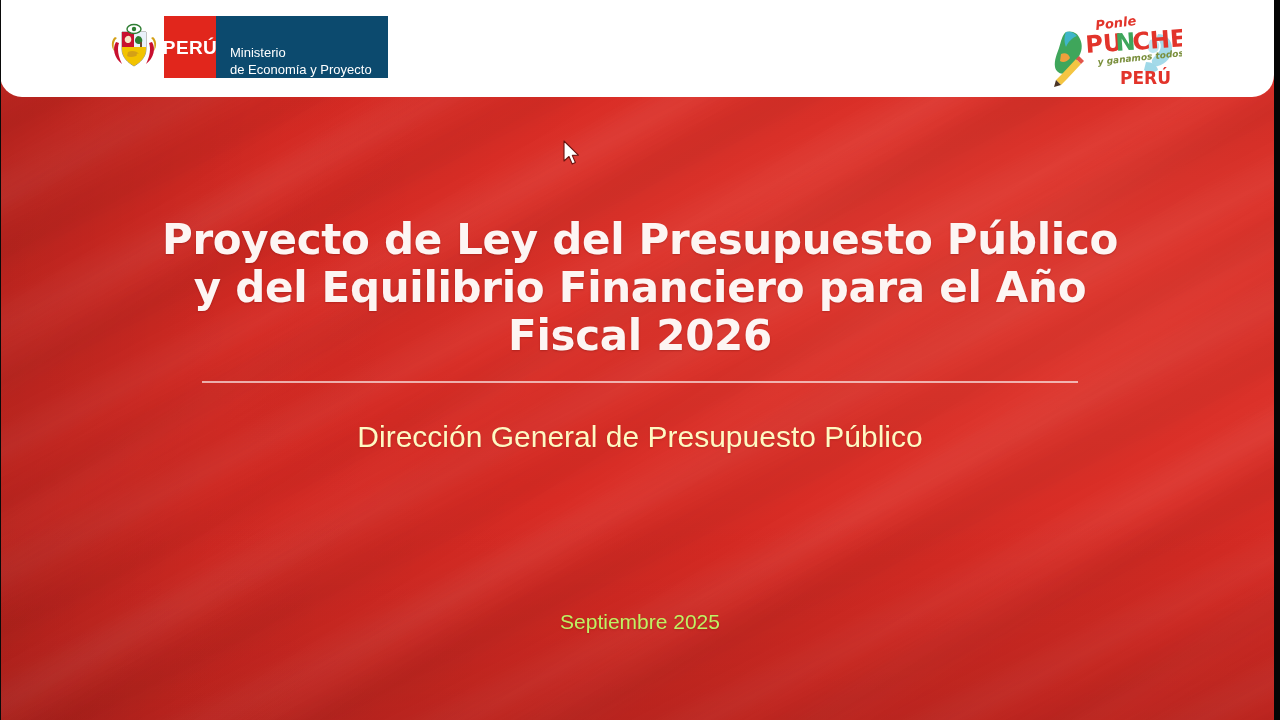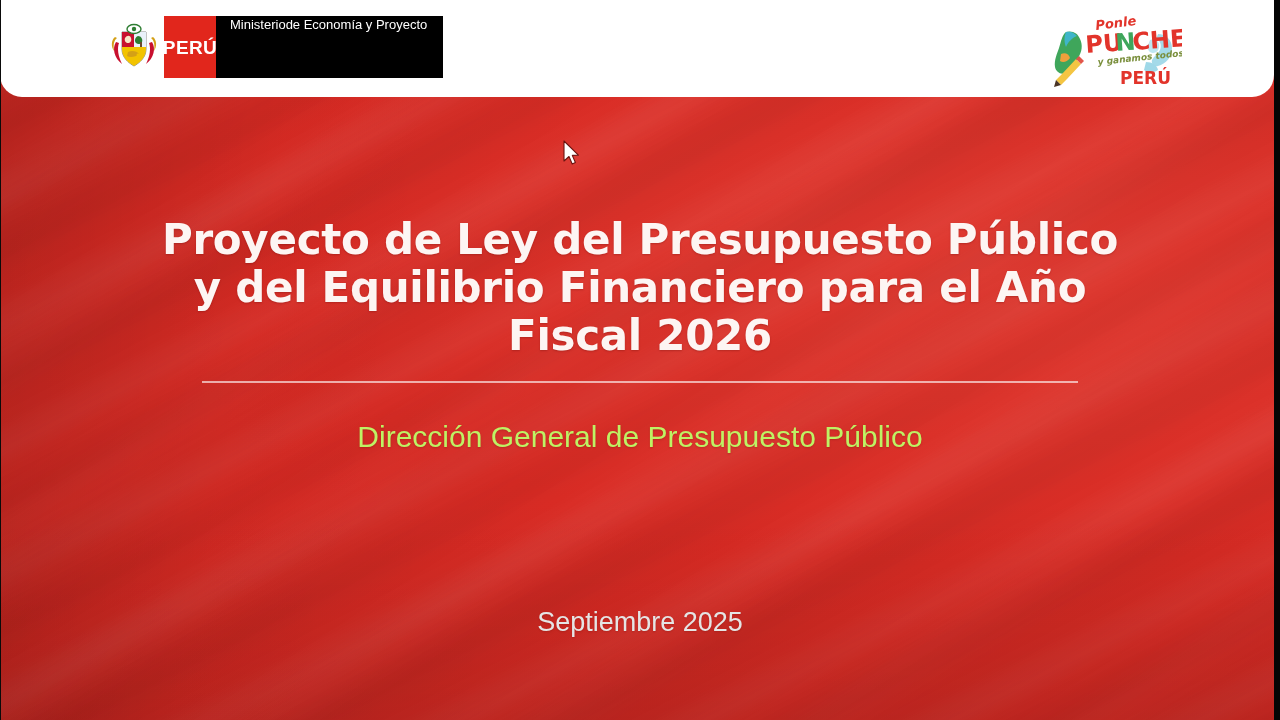--- a/index.html
+++ b/index.html
@@ -105,23 +105,23 @@
   }
   #peru-box .peru-word{
     color:#fff;
     font-family:"Liberation Sans", sans-serif;
     font-weight:700;
     font-size:19px;
     letter-spacing:.4px;
     line-height:1;
   }
   #ministry-box{
-    background:#000000;
+    background:#0c4a6e;
     padding:0 16px 0 14px;
-    display:flex; flex-direction:row; justify-content:flex-end;
+    display:flex; flex-direction:column; justify-content:flex-end;
     min-width:158px;
   }
   #ministry-box .ml{
     color:#FFFFFF;
     font-family:"Liberation Sans", sans-serif;
     font-size:13px;
     line-height:17px;
     white-space:nowrap;
   }
 
@@ -160,37 +160,37 @@
     left:202px; top:280px;
     width:876px; height:2px;
     background:rgba(255,255,255,0.62);
   }
 
   #subtitle{
     position:absolute;
     left:160px; top:318px;
     width:960px;
     text-align:center;
-    color:#bef264;
+    color:#fef9c3;
     font-family:"Liberation Sans", sans-serif;
     font-weight:400;
     font-size:30px;
     line-height:36px;
     text-shadow:0 1px 2px rgba(90,10,6,.22);
   }
 
   #date{
     position:absolute;
     left:160px; top:508px;
     width:960px;
     text-align:center;
-    color:#e5e5e5;
+    color:#bef264;
     font-family:"Liberation Sans", sans-serif;
     font-weight:400;
-    font-size:27px;
+    font-size:21px;
     line-height:26px;
     text-shadow:0 1px 2px rgba(90,10,6,.22);
   }
 
   
   #cursor{
     position:absolute;
     left:562px; top:140px;
     width:18px; height:26px;
     z-index:55;

